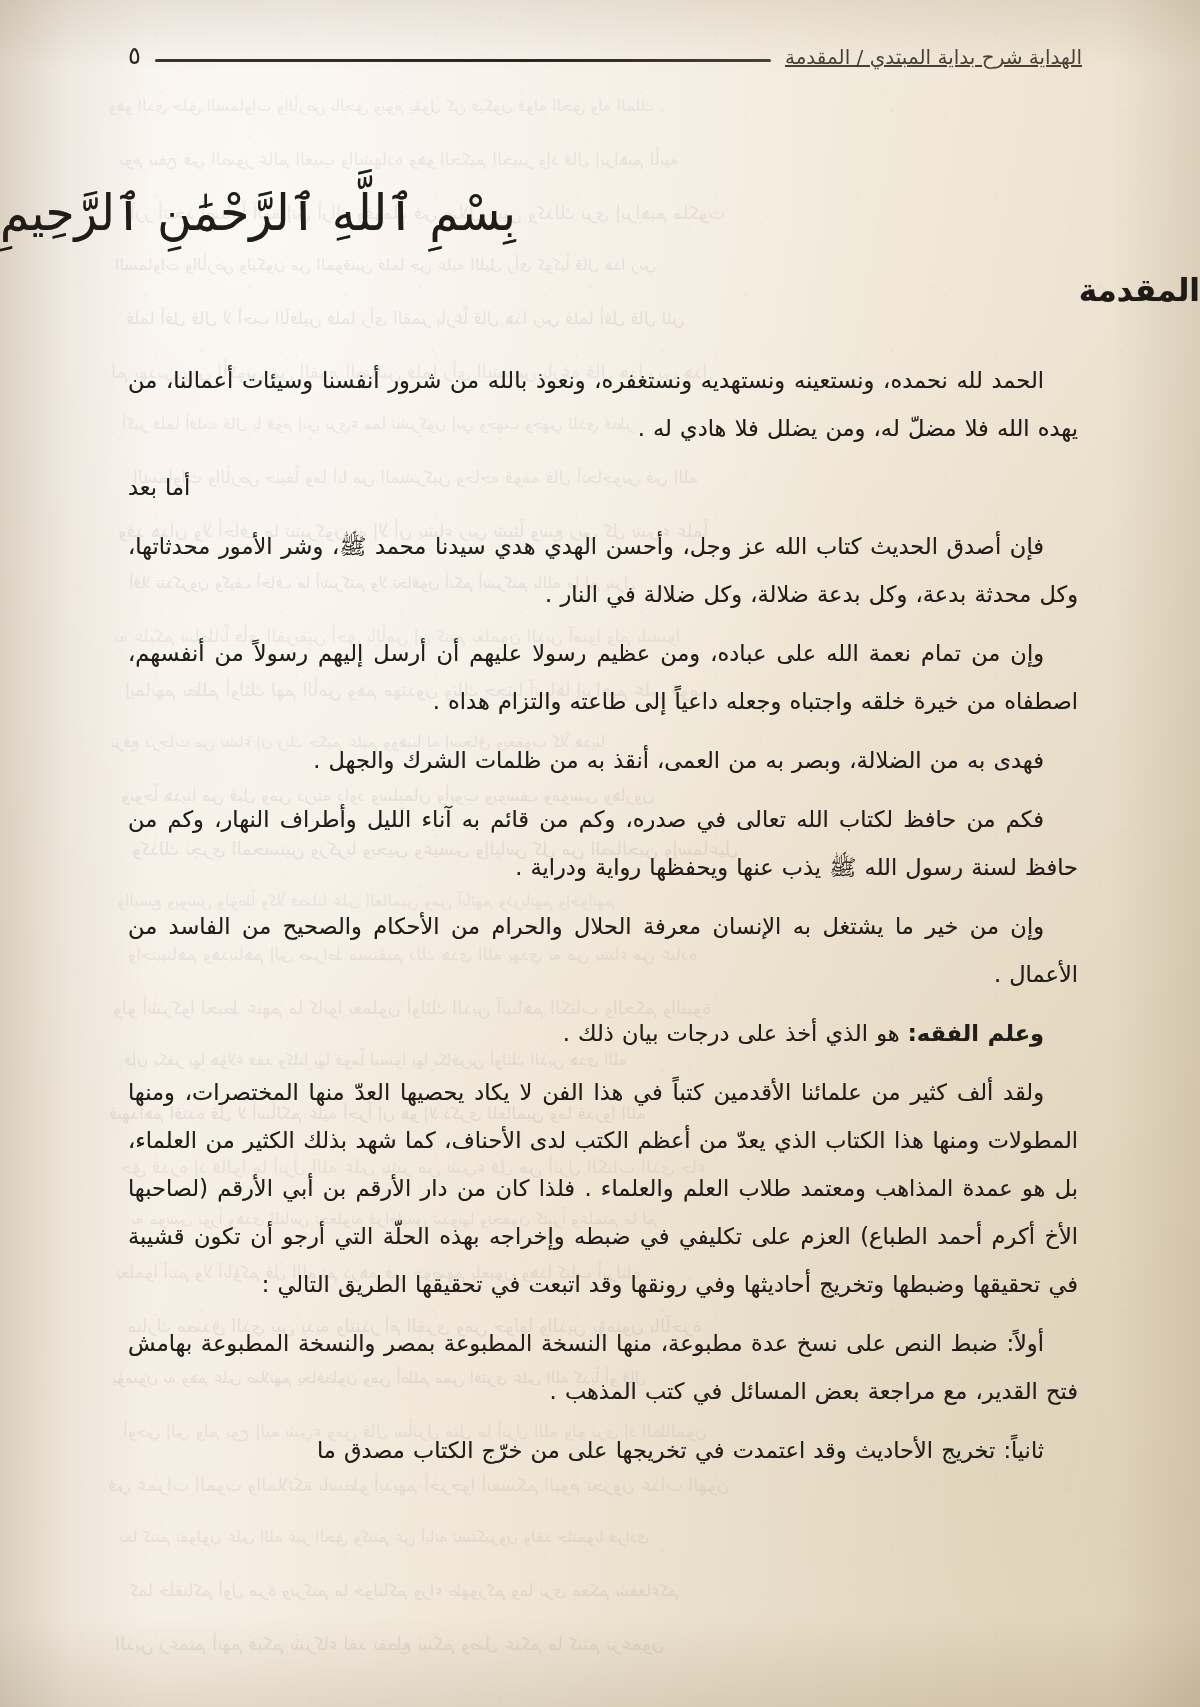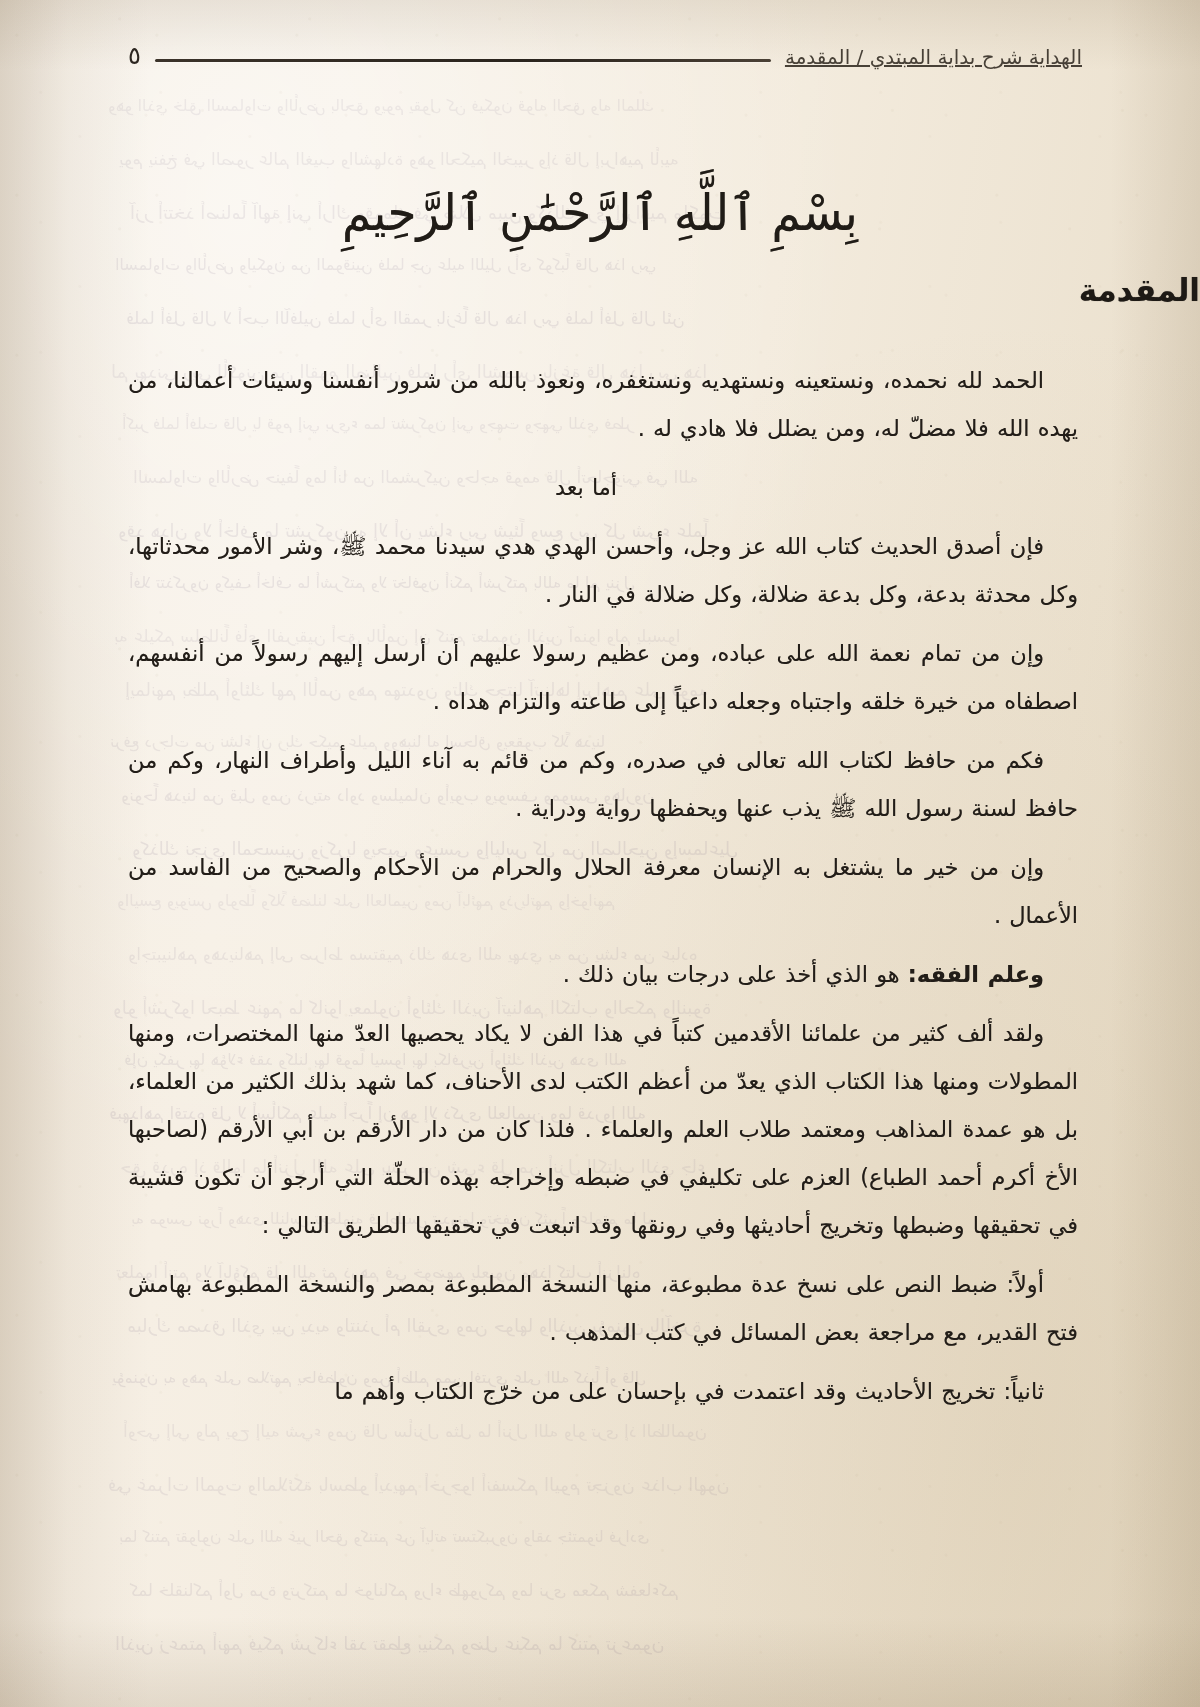--- a/index.html
+++ b/index.html
@@ -109,21 +109,21 @@
     white-space:nowrap;
     letter-spacing:.2px;
     opacity:.92;
     text-decoration:underline;
   }
 
   
   .basmala-wrap{
     position:absolute;
     top:186px;left:0;right:0;
-    text-align:center;
+    text-align:left;
   }
   .basmala{
     display:inline-block;
     font-family:"DejaVu Sans", sans-serif;
     font-size:47px;
     color:#201c17;
     letter-spacing:-1px;
     line-height:1.15;
     transform:scaleY(1.06);
     text-shadow:0 0 .6px rgba(30,25,20,.55);
@@ -154,21 +154,21 @@
     font-size:22.5px;
     line-height:48px;
     letter-spacing:0px;
     word-spacing:1px;
     text-shadow:0 0 .45px rgba(34,29,24,.45);
   }
   .body p{
     margin:0 0 11px 0;
     text-indent:34px;
   }
-  .body p.short{ text-align:center; }
+  .body p.short{ text-align:left; }
   .lead{ font-weight:bold; }
 </style>
 </head>
 <body>
 
 <div class="page">
 
   <div class="ghost-layer" id="ghost-layer">
       <div class="ghost-line" style="top: 96px; right: 108px; font-size: 16px; opacity: 0.72;">وهو الذي خلق السماوات والأرض بالحق ويوم يقول كن فيكون قوله الحق وله الملك</div>
       <div class="ghost-line" style="top: 149px; right: 119px; font-size: 17px; opacity: 0.77;">يوم ينفخ في الصور عالم الغيب والشهادة وهو الحكيم الخبير وإذ قال إبراهيم لأبيه</div>
@@ -218,21 +218,22 @@
     <span class="basmala">بِسْمِ ٱللَّهِ ٱلرَّحْمَٰنِ ٱلرَّحِيمِ</span>
   </div>
 
   <div class="section-title">المقدمة</div>
 
   <div class="body" id="body-col">
       <p id="p-hamdala">الحمد لله نحمده، ونستعينه ونستهديه ونستغفره، ونعوذ بالله من شرور أنفسنا وسيئات أعمالنا، من يهده الله فلا مضلّ له، ومن يضلل فلا هادي له .</p>
       <p id="p-amma-baad" class="short">أما بعد</p>
       <p id="p-asdaq">فإن أصدق الحديث كتاب الله عز وجل، وأحسن الهدي هدي سيدنا محمد ﷺ، وشر الأمور محدثاتها، وكل محدثة بدعة، وكل بدعة ضلالة، وكل ضلالة في النار .</p>
       <p id="p-nima">وإن من تمام نعمة الله على عباده، ومن عظيم رسولا عليهم أن أرسل إليهم رسولاً من أنفسهم، اصطفاه من خيرة خلقه واجتباه وجعله داعياً إلى طاعته والتزام هداه .</p>
+      <p id="p-hada">فهدى به من الضلالة، وبصر به من العمى، أنقذ به من ظلمات الشرك والجهل .</p>
       <p id="p-hafiz">فكم من حافظ لكتاب الله تعالى في صدره، وكم من قائم به آناء الليل وأطراف النهار، وكم من حافظ لسنة رسول الله ﷺ يذب عنها ويحفظها رواية ودراية .</p>
       <p id="p-khayr">وإن من خير ما يشتغل به الإنسان معرفة الحلال والحرام من الأحكام والصحيح من الفاسد من الأعمال .</p>
       <p id="p-fiqh"><span class="lead">وعلم الفقه:</span><span> هو الذي أخذ على درجات بيان ذلك .</span></p>
       <p id="p-allafa">ولقد ألف كثير من علمائنا الأقدمين كتباً في هذا الفن لا يكاد يحصيها العدّ منها المختصرات، ومنها المطولات ومنها هذا الكتاب الذي يعدّ من أعظم الكتب لدى الأحناف، كما شهد بذلك الكثير من العلماء، بل هو عمدة المذاهب ومعتمد طلاب العلم والعلماء . فلذا كان من دار الأرقم بن أبي الأرقم (لصاحبها الأخ أكرم أحمد الطباع) العزم على تكليفي في ضبطه وإخراجه بهذه الحلّة التي أرجو أن تكون قشيبة في تحقيقها وضبطها وتخريج أحاديثها وفي رونقها وقد اتبعت في تحقيقها الطريق التالي :</p>
       <p id="p-awwalan">أولاً: ضبط النص على نسخ عدة مطبوعة، منها النسخة المطبوعة بمصر والنسخة المطبوعة بهامش فتح القدير، مع مراجعة بعض المسائل في كتب المذهب .</p>
-      <p id="p-thaniyan">ثانياً: تخريج الأحاديث وقد اعتمدت في بإحسان على من خرّج الكتاب وأهم ما</p>
+      <p id="p-thaniyan">ثانياً: تخريج الأحاديث وقد اعتمدت في تخريجها على من خرّج الكتاب مصدق ما</p>
     </div>
 
 </div>
 
 </body></html>

